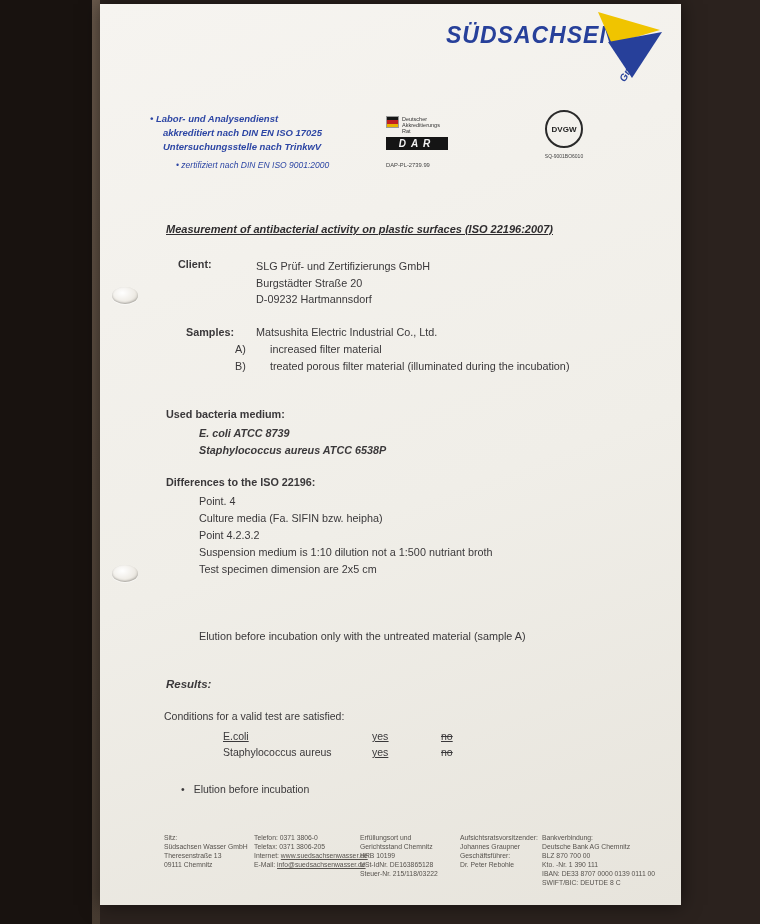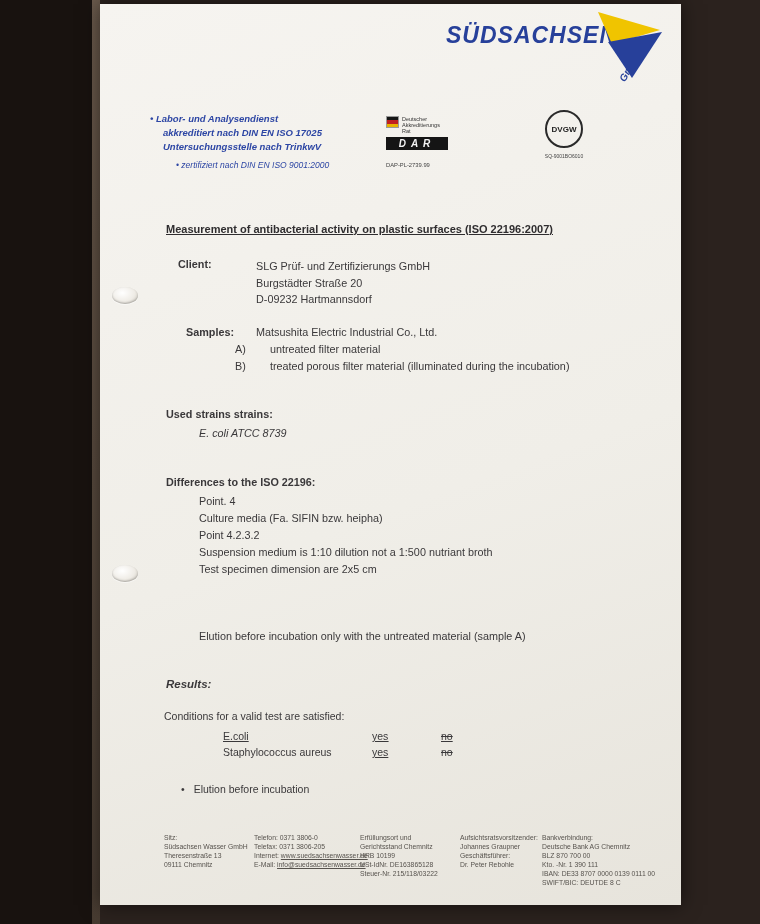--- a/index.html
+++ b/index.html
@@ -65,33 +65,33 @@
 
   
   .dvgw { position:absolute; left:432px; top:106px; width:64px; text-align:center; }
   .dvgw-circle { width:38px; height:38px; margin:0 auto; border:2.5px solid #2a2a2a;
                  border-radius:50%; display:flex; align-items:center; justify-content:center;
                  font-size:8px; font-weight:bold; color:#222; }
   .dvgw-code { margin-top:5px; font-size:5px; color:#444; }
 
   
   .title { position:absolute; left:66px; top:219px; font-size:11px; font-weight:bold;
-           color:#2f2d2f; text-decoration:underline; }
+           color:#2f2d2f; text-decoration:underline;font-style:italic; }
 
   .client-label  { position:absolute; left:66px;  top:254px; font-weight:bold;margin-left:12px; }
   .client-lines  { position:absolute; left:156px; top:254px; line-height:16.5px; }
 
   .samples-label   { position:absolute; left:66px;  top:322px; font-weight:bold;margin-left:20px; }
   .samples-company { position:absolute; left:156px; top:322px; }
   .sample-row { position:absolute; left:135px; }
   .sample-a { top:339px; } .sample-b { top:356px; }
   .sample-key { display:inline-block; width:35px; }
 
   .bact-h     { position:absolute; left:66px; top:404px; font-weight:bold; }
-  .bact-lines { position:absolute; left:99px; top:421px; font-style:italic; line-height:17px; }
+  .bact-lines { position:absolute; left:99px; top:421px; font-style:italic; line-height:17px;font-weight:bold; }
 
   .diff-h     { position:absolute; left:66px; top:472px; font-weight:bold; }
   .diff-lines { position:absolute; left:99px; top:489px; line-height:17px; }
   .diff-note  { position:absolute; left:99px; top:626px; }
 
   .results-h  { position:absolute; left:66px; top:674px; font-weight:bold;
                 font-style:italic; font-size:11.5px; }
 
   .cond-label { position:absolute; left:64px; top:706px; font-size:10.5px; }
   .cond-row   { position:absolute; left:123px; width:320px; display:flex; font-size:10.5px; }
@@ -164,29 +164,30 @@
   <div class="client-label">Client:</div>
   <div class="client-lines">
     <div>SLG Prüf- und Zertifizierungs GmbH</div>
     <div>Burgstädter Straße 20</div>
     <div>D-09232 Hartmannsdorf</div>
   </div>
 
   <div class="samples-label">Samples:</div>
   <div class="samples-company">Matsushita Electric Industrial Co., Ltd.</div>
   <div class="sample-row sample-a">
-    <span class="sample-key">A)</span><span>untreated filter material</span>
+    <span class="sample-key">A)</span><span>increased filter material</span>
   </div>
   <div class="sample-row sample-b">
     <span class="sample-key">B)</span><span>treated porous filter material (illuminated during the incubation)</span>
   </div>
 
-  <div class="bact-h">Used strains strains:</div>
+  <div class="bact-h">Used bacteria medium:</div>
   <div class="bact-lines">
     <div>E. coli ATCC 8739</div>
+    <div>Staphylococcus aureus ATCC 6538P</div>
   </div>
 
   <div class="diff-h">Differences to the ISO 22196:</div>
   <div class="diff-lines">
     <div>Point. 4</div>
     <div>Culture media (Fa. SIFIN bzw. heipha)</div>
     <div>Point 4.2.3.2</div>
     <div>Suspension medium is 1:10 dilution not a 1:500 nutriant broth</div>
     <div>Test specimen dimension are  2x5 cm</div>
   </div>

